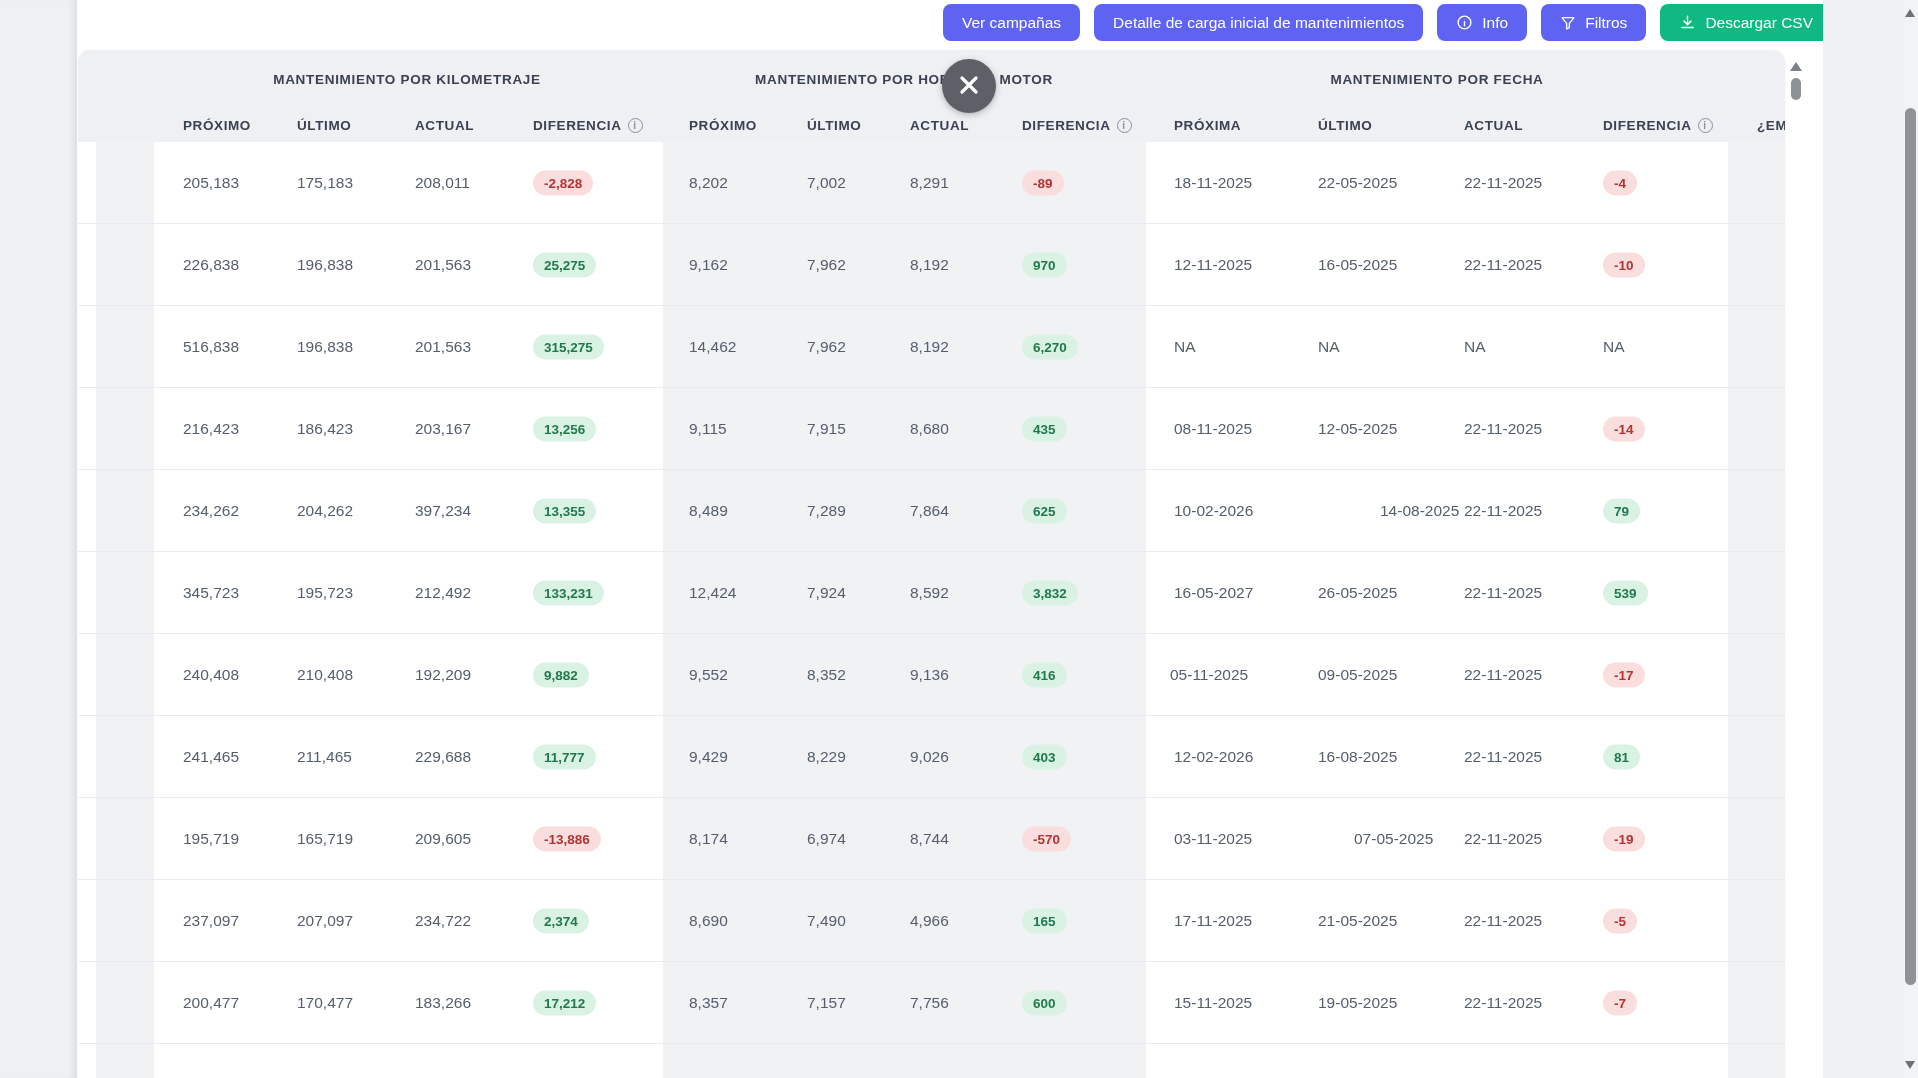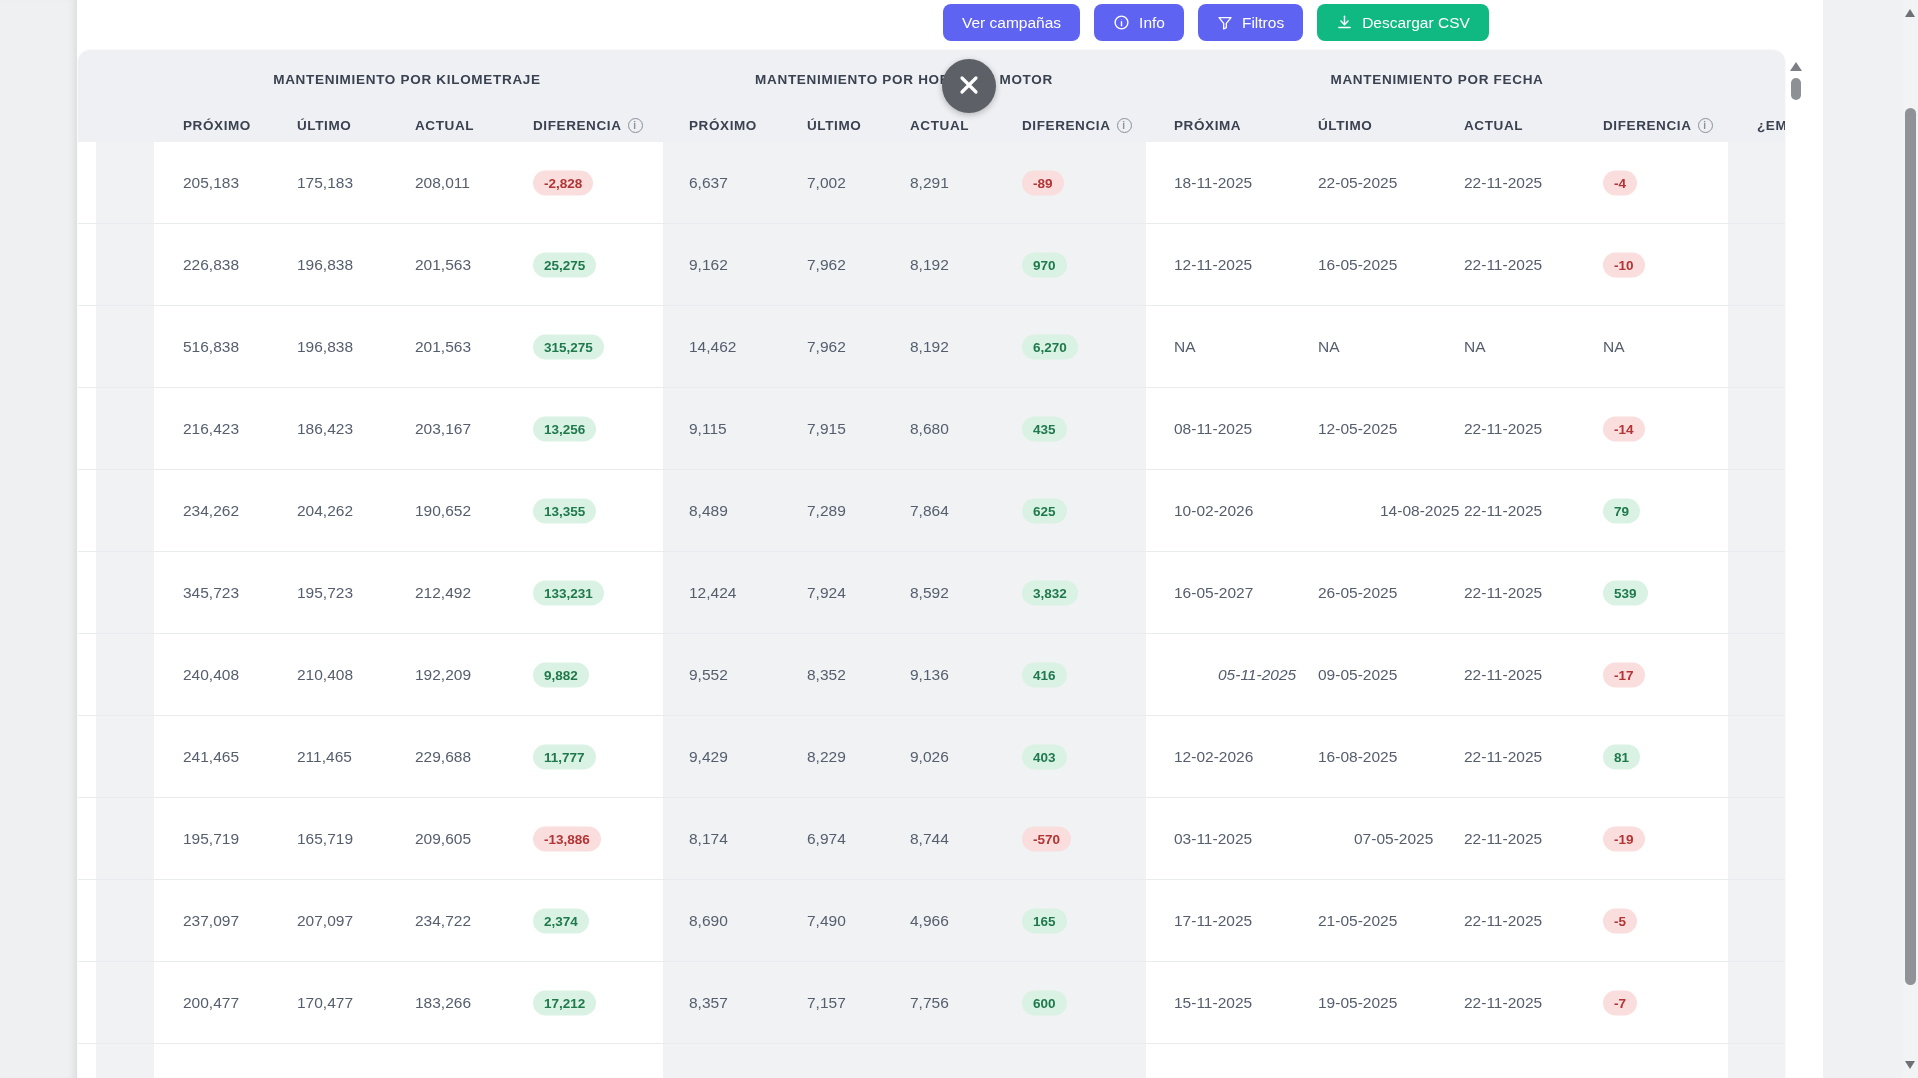--- a/index.html
+++ b/index.html
@@ -70,20 +70,23 @@
 </head>
 <body>
 
 <div class="left-strip"></div>
 
 <div class="toolbar">
     <button class="btn primary">
       <span>Ver campañas</span>
     </button>
     <button class="btn primary">
+      <span>Detalle de carga inicial de mantenimientos</span>
+    </button>
+    <button class="btn primary">
       <span>
         <svg width="17" height="17" viewBox="0 0 24 24" fill="none" stroke="currentColor" stroke-width="2">
           <circle cx="12" cy="12" r="9"></circle>
           <line x1="12" y1="11" x2="12" y2="16.5" stroke-linecap="round"></line>
           <circle cx="12" cy="7.5" r="0.6" fill="currentColor" stroke="none"></circle>
         </svg>
       </span>
       <span>Info</span>
     </button>
     <button class="btn primary">
@@ -157,21 +160,21 @@
         <i class="info-i">i</i>
       </span>
     </div>
 
   <div class="tbody">
       <div class="row">
         <span class="cell" style="left: 105px;">205,183</span>
         <span class="cell" style="left: 219px;">175,183</span>
         <span class="cell" style="left: 337px;">208,011</span>
         <span class="pill neg" style="left: 455px;">-2,828</span>
-        <span class="cell" style="left: 611px;">6,637</span>
+        <span class="cell" style="left: 611px;">8,202</span>
         <span class="cell" style="left: 729px;">7,002</span>
         <span class="cell" style="left: 832px;">8,291</span>
         <span class="pill neg" style="left: 944px;">-89</span>
         <span class="cell" style="left: 1096px;">18-11-2025</span>
         <span class="cell" style="left: 1240px;">22-05-2025</span>
         <span class="cell" style="left: 1386px;">22-11-2025</span>
         <span class="pill neg" style="left: 1525px;">-4</span>
       </div>
       <div class="row">
         <span class="cell" style="left: 105px;">226,838</span>
@@ -211,21 +214,21 @@
         <span class="cell" style="left: 832px;">8,680</span>
         <span class="pill pos" style="left: 944px;">435</span>
         <span class="cell" style="left: 1096px;">08-11-2025</span>
         <span class="cell" style="left: 1240px;">12-05-2025</span>
         <span class="cell" style="left: 1386px;">22-11-2025</span>
         <span class="pill neg" style="left: 1525px;">-14</span>
       </div>
       <div class="row">
         <span class="cell" style="left: 105px;">234,262</span>
         <span class="cell" style="left: 219px;">204,262</span>
-        <span class="cell" style="left: 337px;">190,652</span>
+        <span class="cell" style="left: 337px;">397,234</span>
         <span class="pill pos" style="left: 455px;">13,355</span>
         <span class="cell" style="left: 611px;">8,489</span>
         <span class="cell" style="left: 729px;">7,289</span>
         <span class="cell" style="left: 832px;">7,864</span>
         <span class="pill pos" style="left: 944px;">625</span>
         <span class="cell" style="left: 1096px;">10-02-2026</span>
         <span class="cell" style="left: 1302px;">14-08-2025</span>
         <span class="cell" style="left: 1386px;">22-11-2025</span>
         <span class="pill pos" style="left: 1525px;">79</span>
       </div>
@@ -245,21 +248,21 @@
       </div>
       <div class="row">
         <span class="cell" style="left: 105px;">240,408</span>
         <span class="cell" style="left: 219px;">210,408</span>
         <span class="cell" style="left: 337px;">192,209</span>
         <span class="pill pos" style="left: 455px;">9,882</span>
         <span class="cell" style="left: 611px;">9,552</span>
         <span class="cell" style="left: 729px;">8,352</span>
         <span class="cell" style="left: 832px;">9,136</span>
         <span class="pill pos" style="left: 944px;">416</span>
-        <span class="cell" style="left: 1140px; font-style: italic;">05-11-2025</span>
+        <span class="cell" style="left: 1092px;">05-11-2025</span>
         <span class="cell" style="left: 1240px;">09-05-2025</span>
         <span class="cell" style="left: 1386px;">22-11-2025</span>
         <span class="pill neg" style="left: 1525px;">-17</span>
       </div>
       <div class="row">
         <span class="cell" style="left: 105px;">241,465</span>
         <span class="cell" style="left: 219px;">211,465</span>
         <span class="cell" style="left: 337px;">229,688</span>
         <span class="pill pos" style="left: 455px;">11,777</span>
         <span class="cell" style="left: 611px;">9,429</span>

